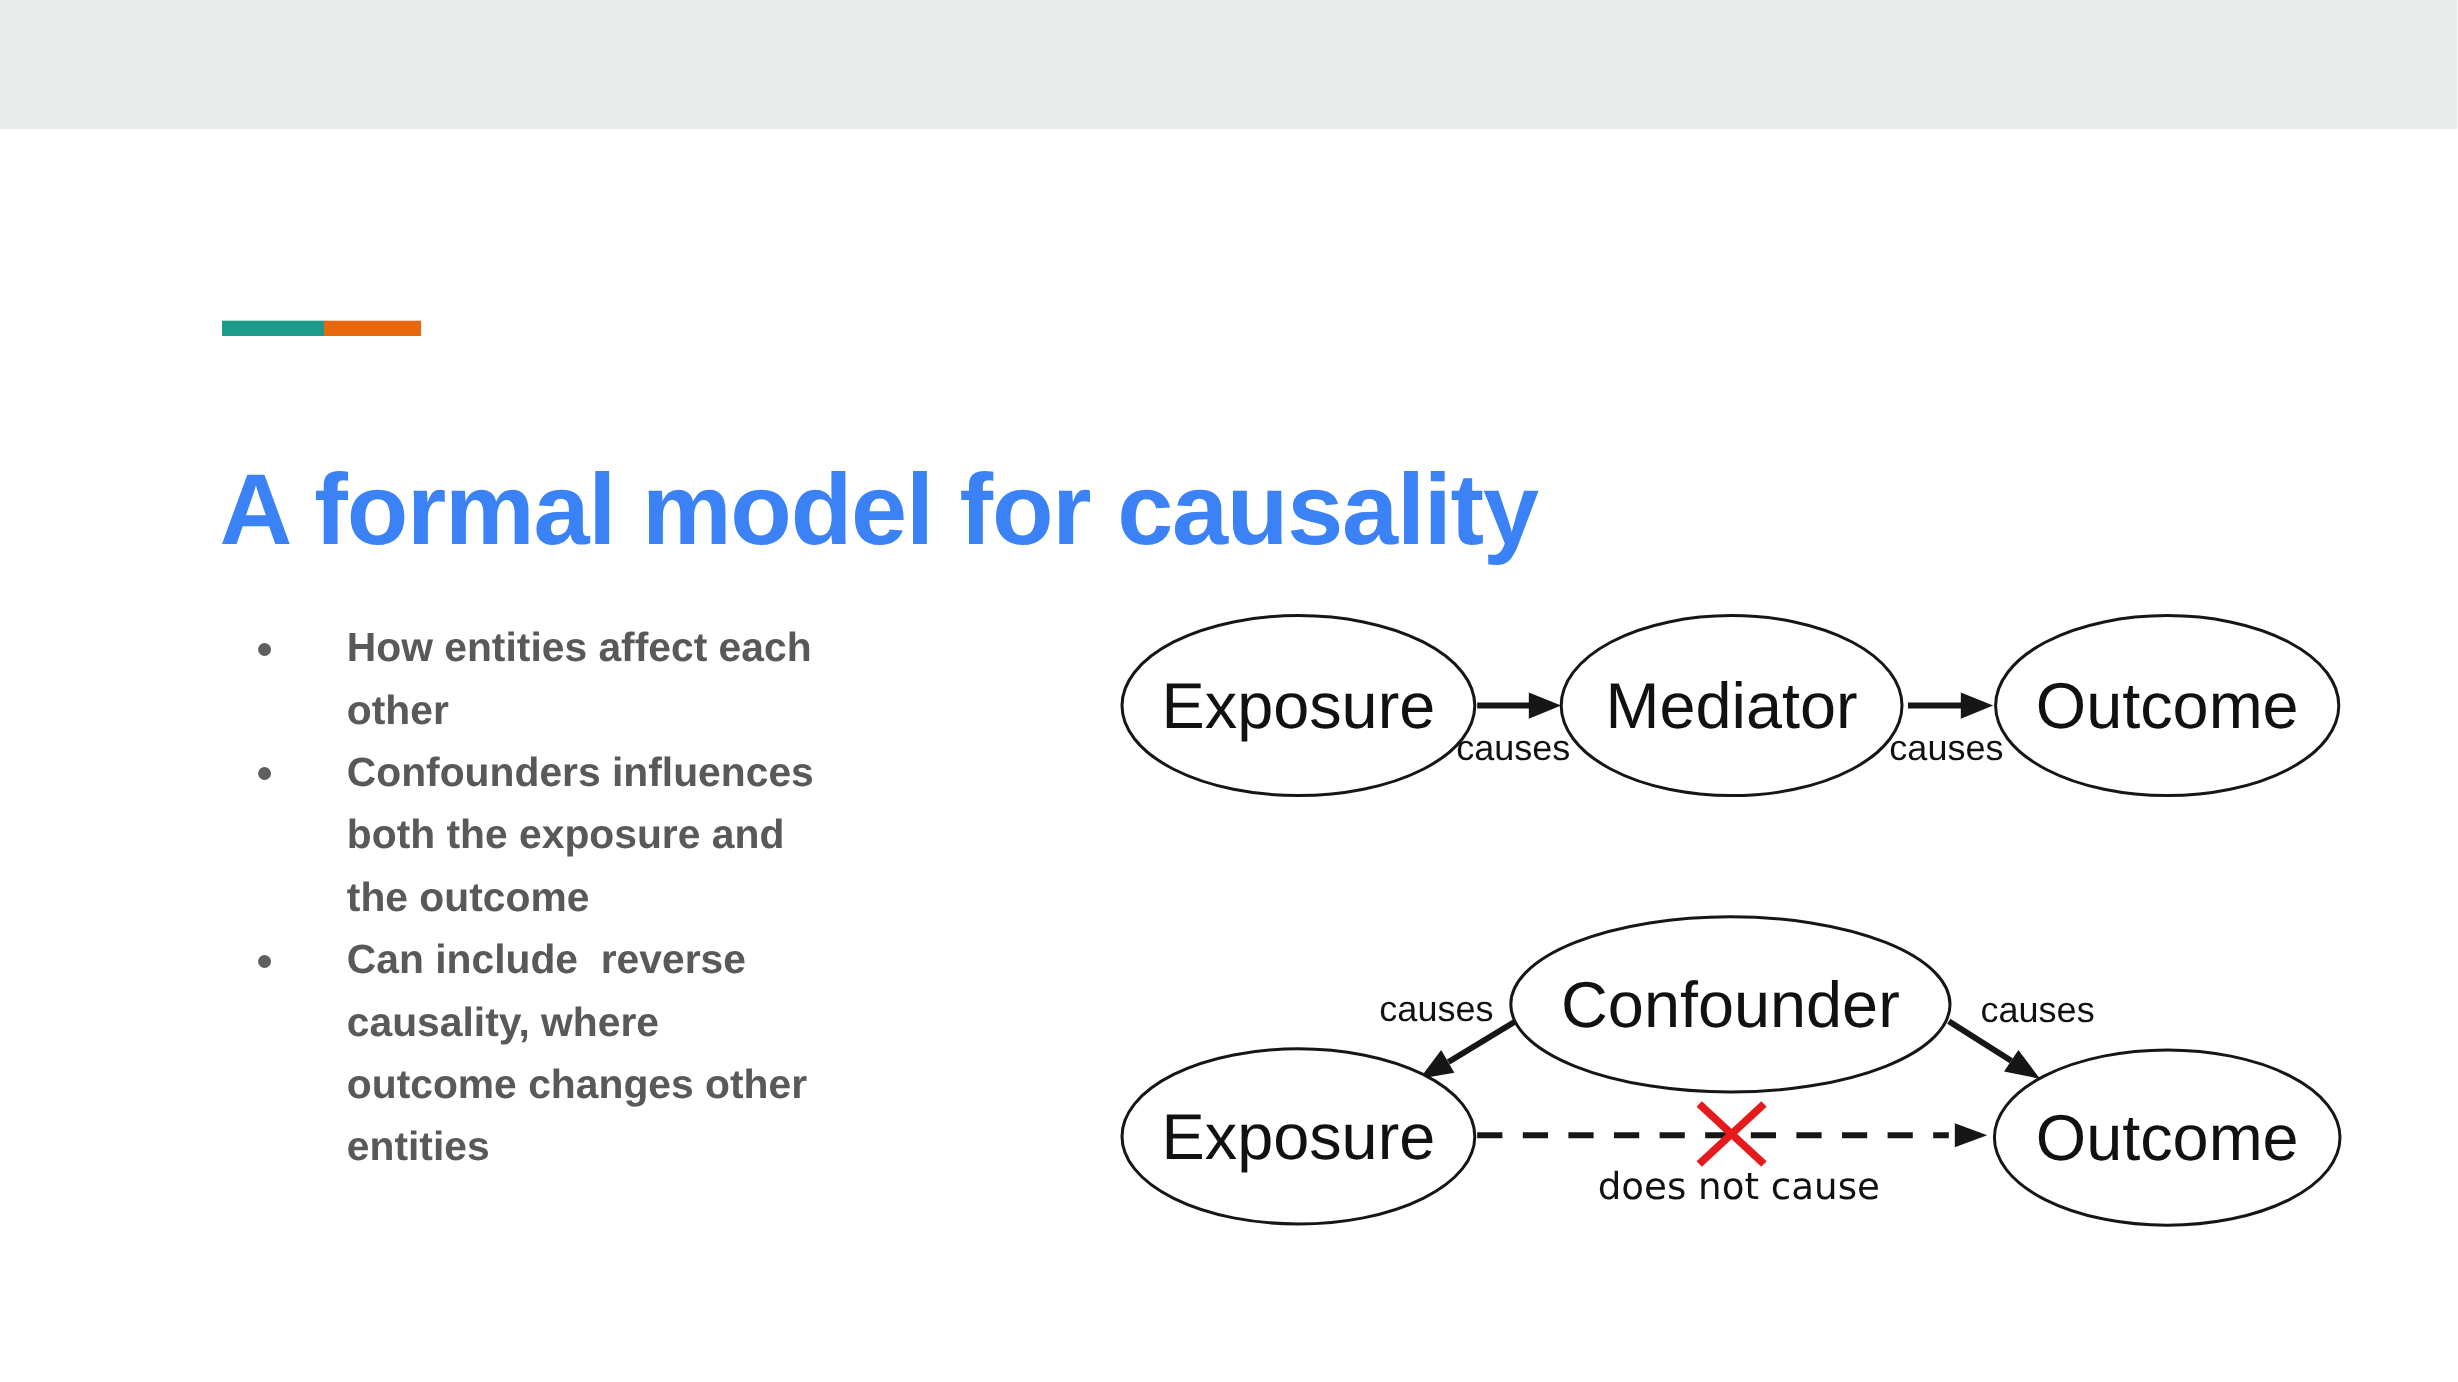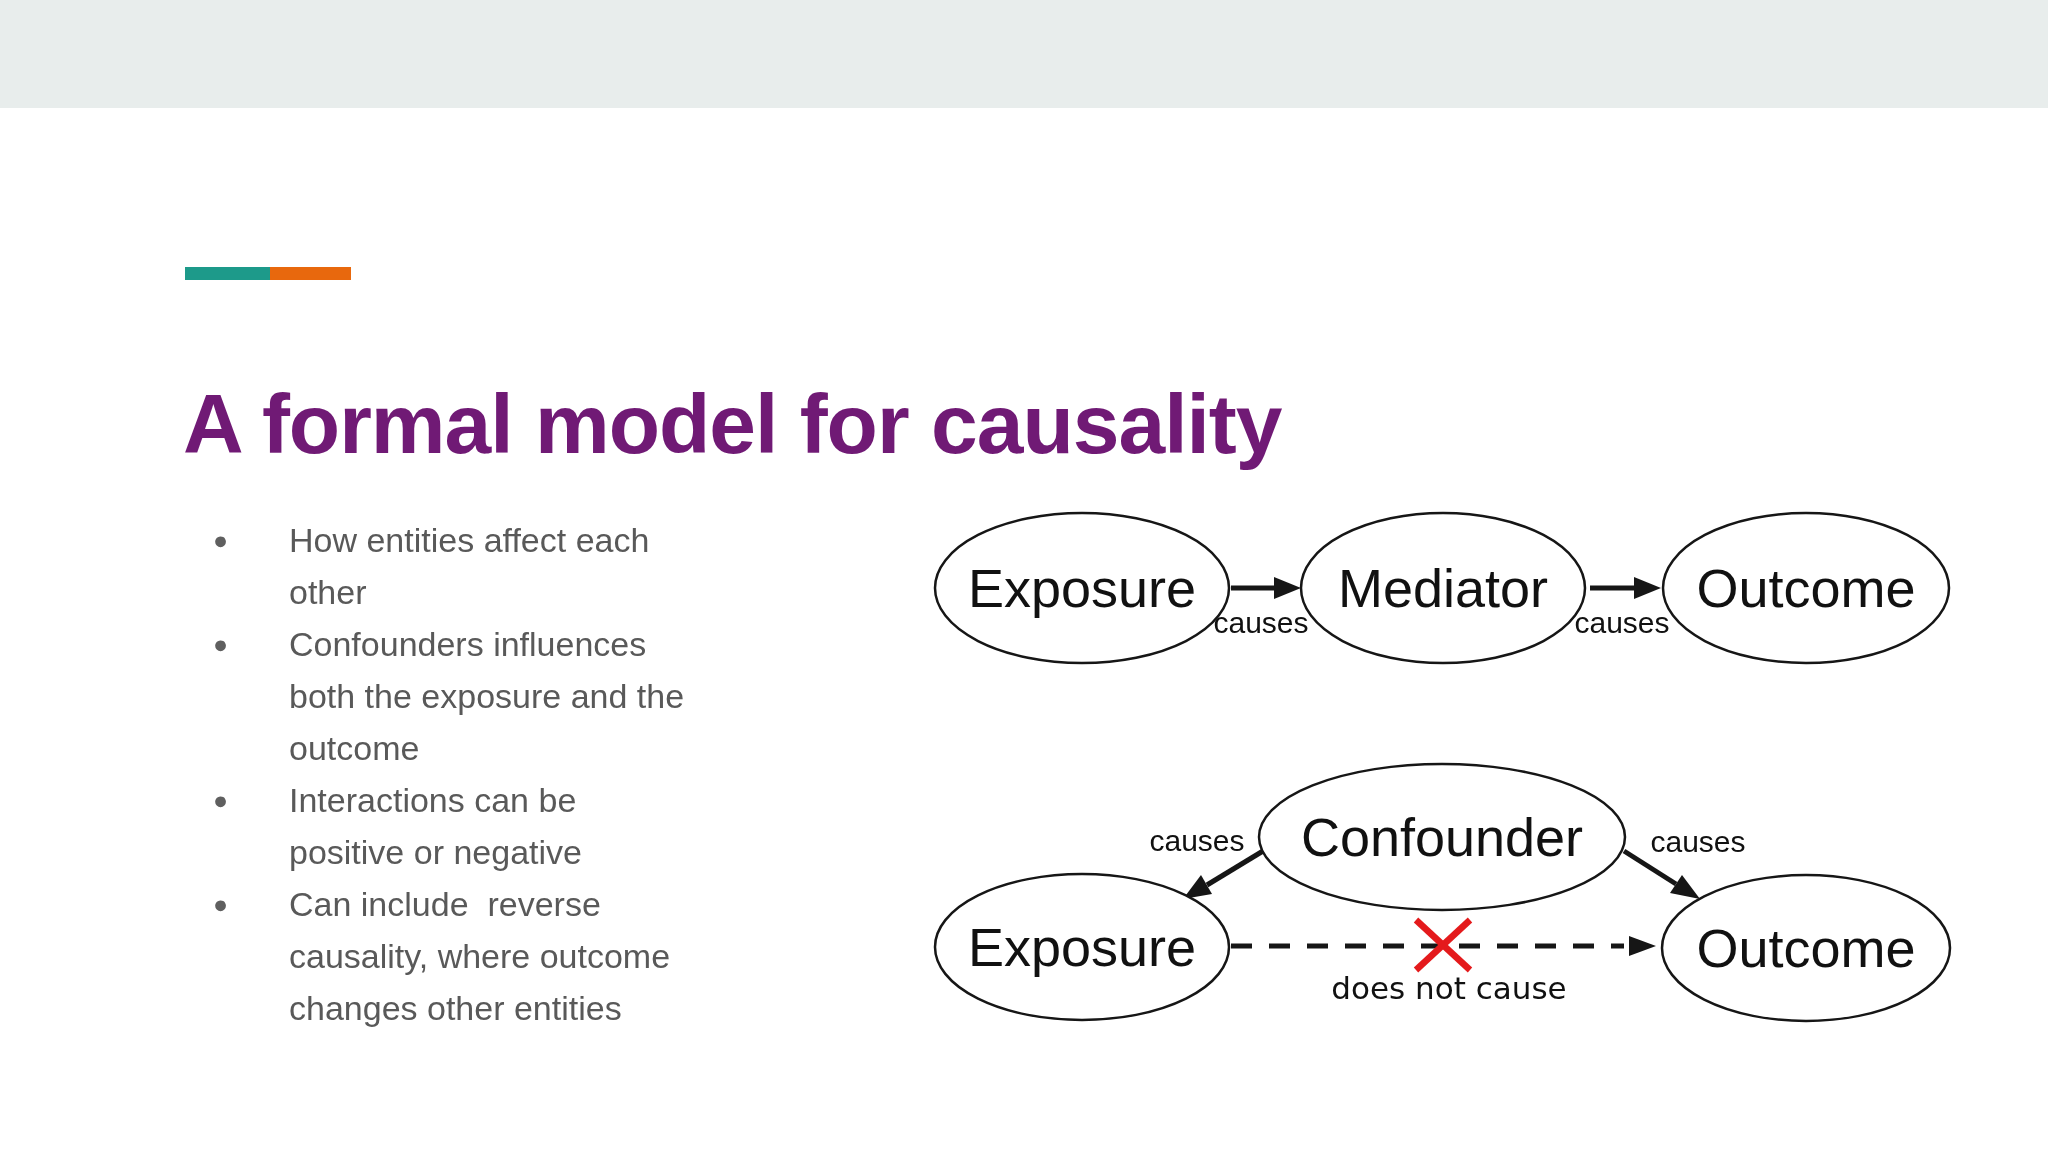--- a/index.html
+++ b/index.html
@@ -4,28 +4,28 @@
 <style>
   html,body{margin:0;padding:0;}
   body{
     width:2048px;height:1152px;position:relative;overflow:hidden;
     background:#ffffff;font-family:"Liberation Sans",sans-serif;
   }
   .top-band{position:absolute;left:0;top:0;width:2048px;height:108px;display:block;}
   .accent-bar{position:absolute;left:185px;top:267px;width:166px;height:13px;display:block;}
   .slide-title{
     position:absolute;left:183px;top:318px;width:1400px;
-    font-size:84px;font-weight:700;color:#701a75;letter-spacing:-1px;line-height:100px;
+    font-size:84px;font-weight:700;color:#3b82f6;letter-spacing:-1px;line-height:100px;
   }
   ul.bullets{
     position:absolute;left:205px;top:514px;width:480px;
     list-style:none;margin:0;padding:0;
     font-size:34px;line-height:52px;color:#595959;
   }
-  ul.bullets li{position:relative;padding-left:84px;white-space:pre-wrap;}
+  ul.bullets li{position:relative;padding-left:84px;white-space:pre-wrap;font-weight:bold;}
   ul.bullets li::before{
     content:"●";position:absolute;left:8px;top:0;
     font-size:25px;color:#5f5f5f;line-height:52px;
   }
   svg.dag{position:absolute;left:900px;top:480px;width:1110px;height:590px;}
   .node-ellipse{fill:#ffffff;stroke:#161616;stroke-width:2.5px;}
   .node-label{font-size:54px;fill:#111111;text-anchor:middle;}
   .edge-label{font-size:30px;fill:#111111;text-anchor:middle;}
   .neg-label{font-size:31px;fill:#111111;text-anchor:middle;font-family:"DejaVu Sans",sans-serif;}
   .edge-line{stroke:#161616;stroke-width:5px;fill:none;}
@@ -42,21 +42,20 @@
 <svg class="accent-bar" viewBox="0 0 166 13">
   <rect x="0" y="0" width="85" height="13" fill="#1d9a8a"></rect>
   <rect x="85" y="0" width="81" height="13" fill="#e8680d"></rect>
 </svg>
 
 <h1 class="slide-title">A formal model for causality</h1>
 
 <ul class="bullets">
   <li>How entities affect each other</li>
   <li>Confounders influences both the exposure and the outcome</li>
-  <li>Interactions can be positive or negative</li>
   <li>Can include  reverse causality, where outcome changes other entities</li>
 </ul>
 
 <svg class="dag" viewBox="900 480 1110 590">
 
   <g>
     <g>
       <line class="edge-line" x1="1231" y1="588" x2="1278" y2="588"></line>
       <polygon class="edge-head" points="1301,588 1274,577 1274,599"></polygon>
       <text class="edge-label" x="1261" y="633">causes</text>

